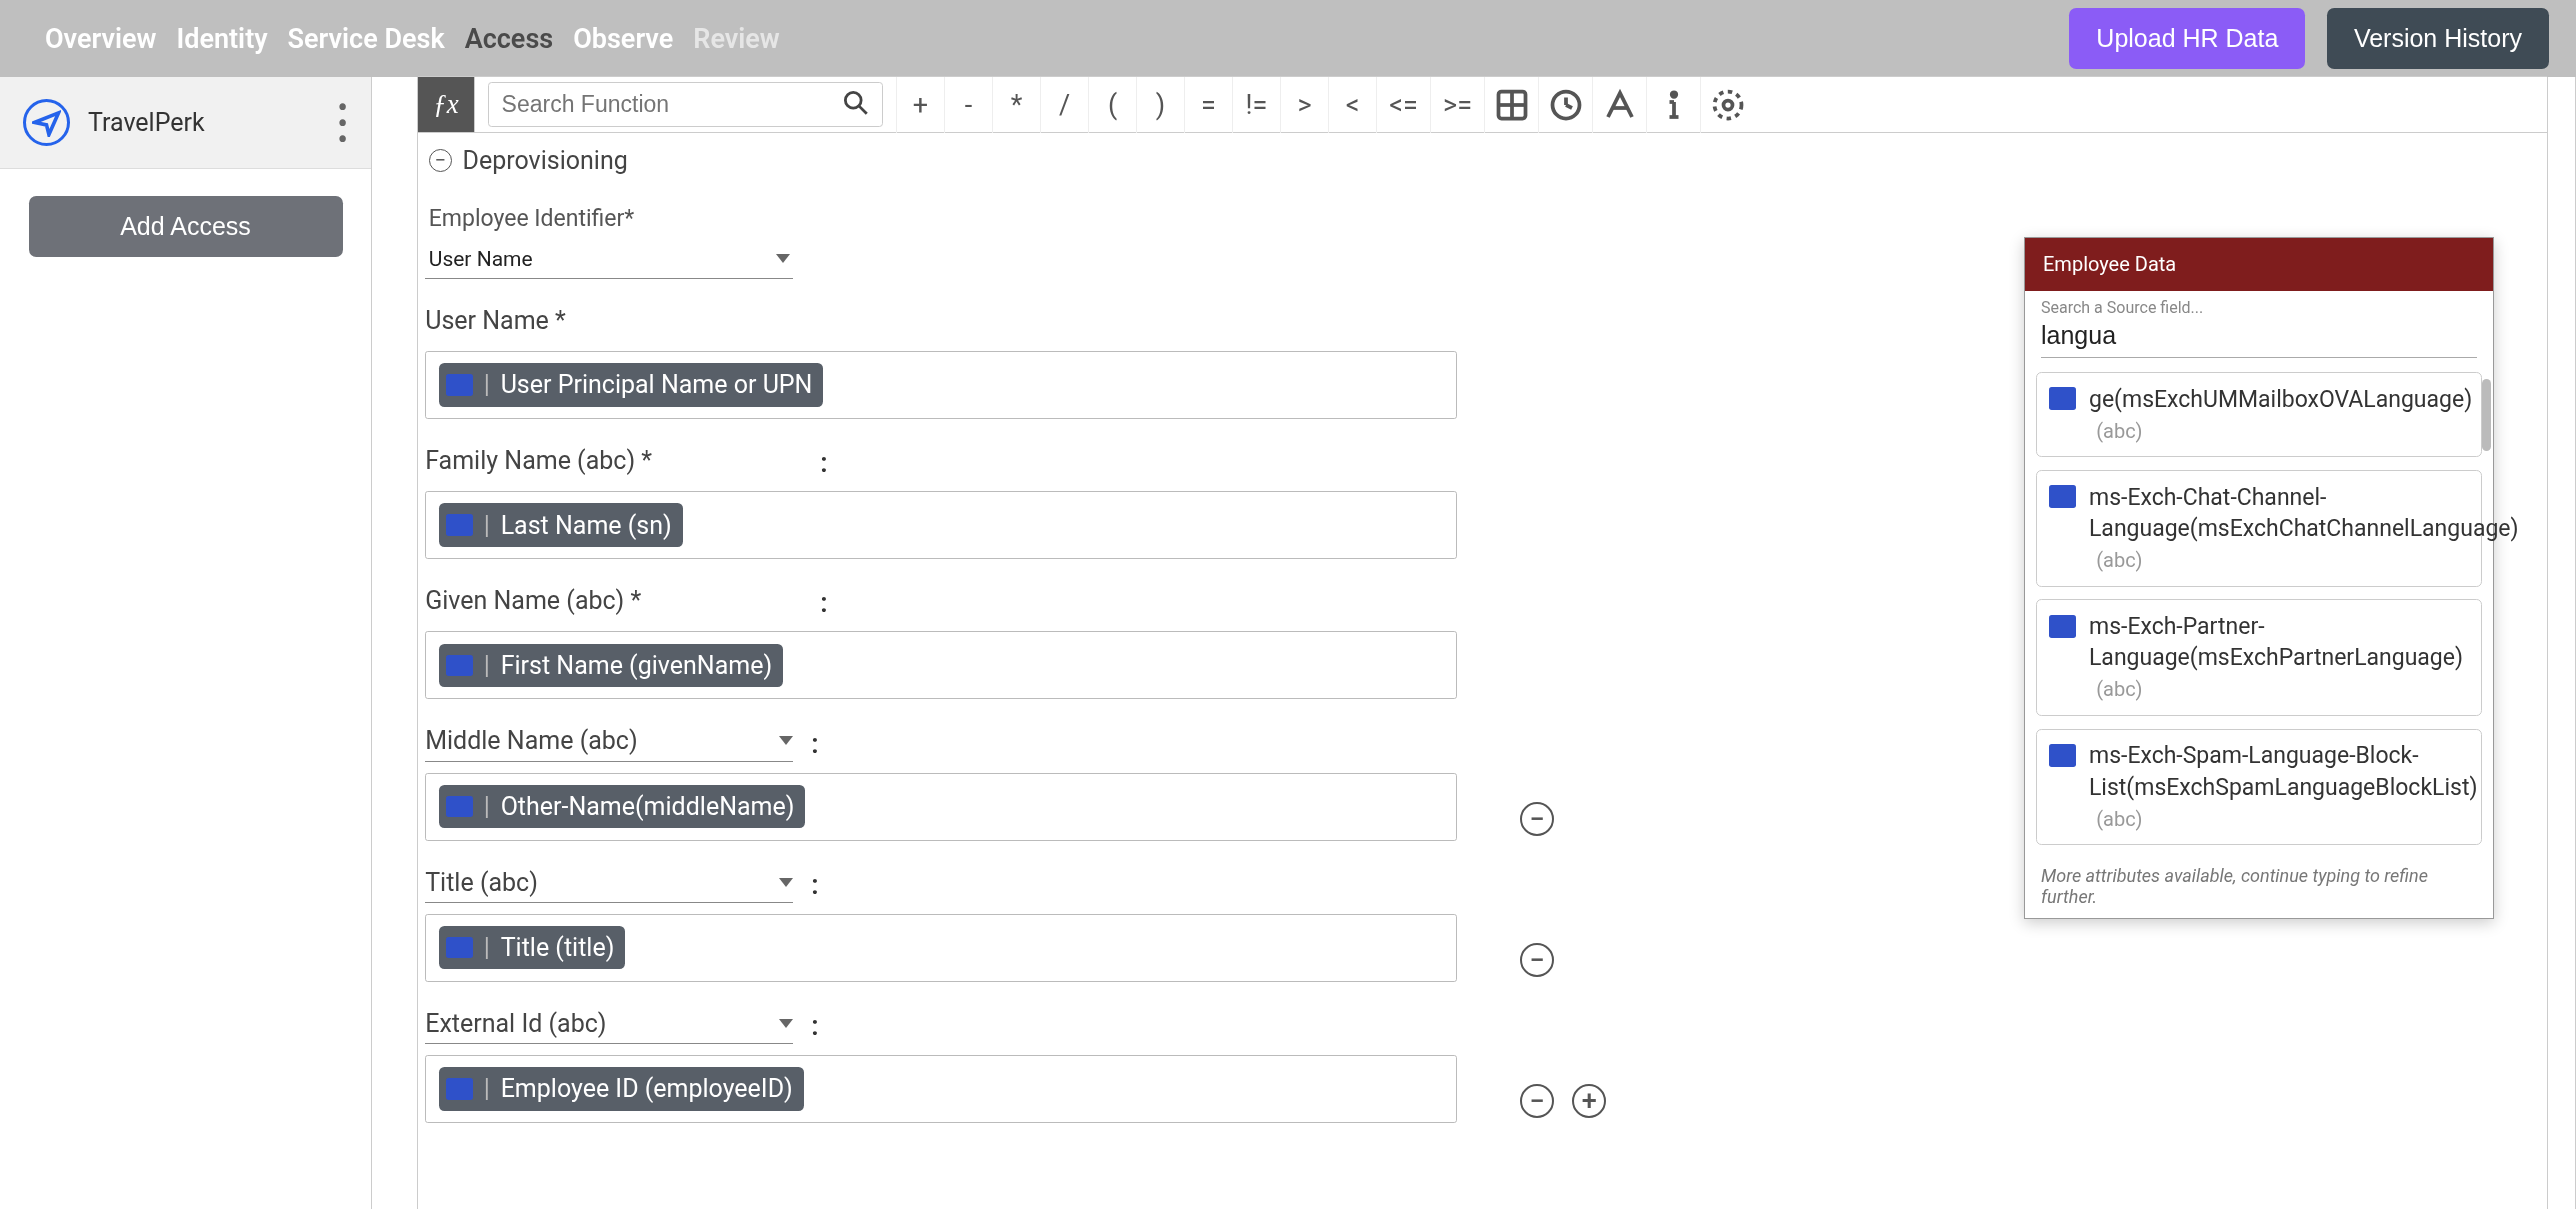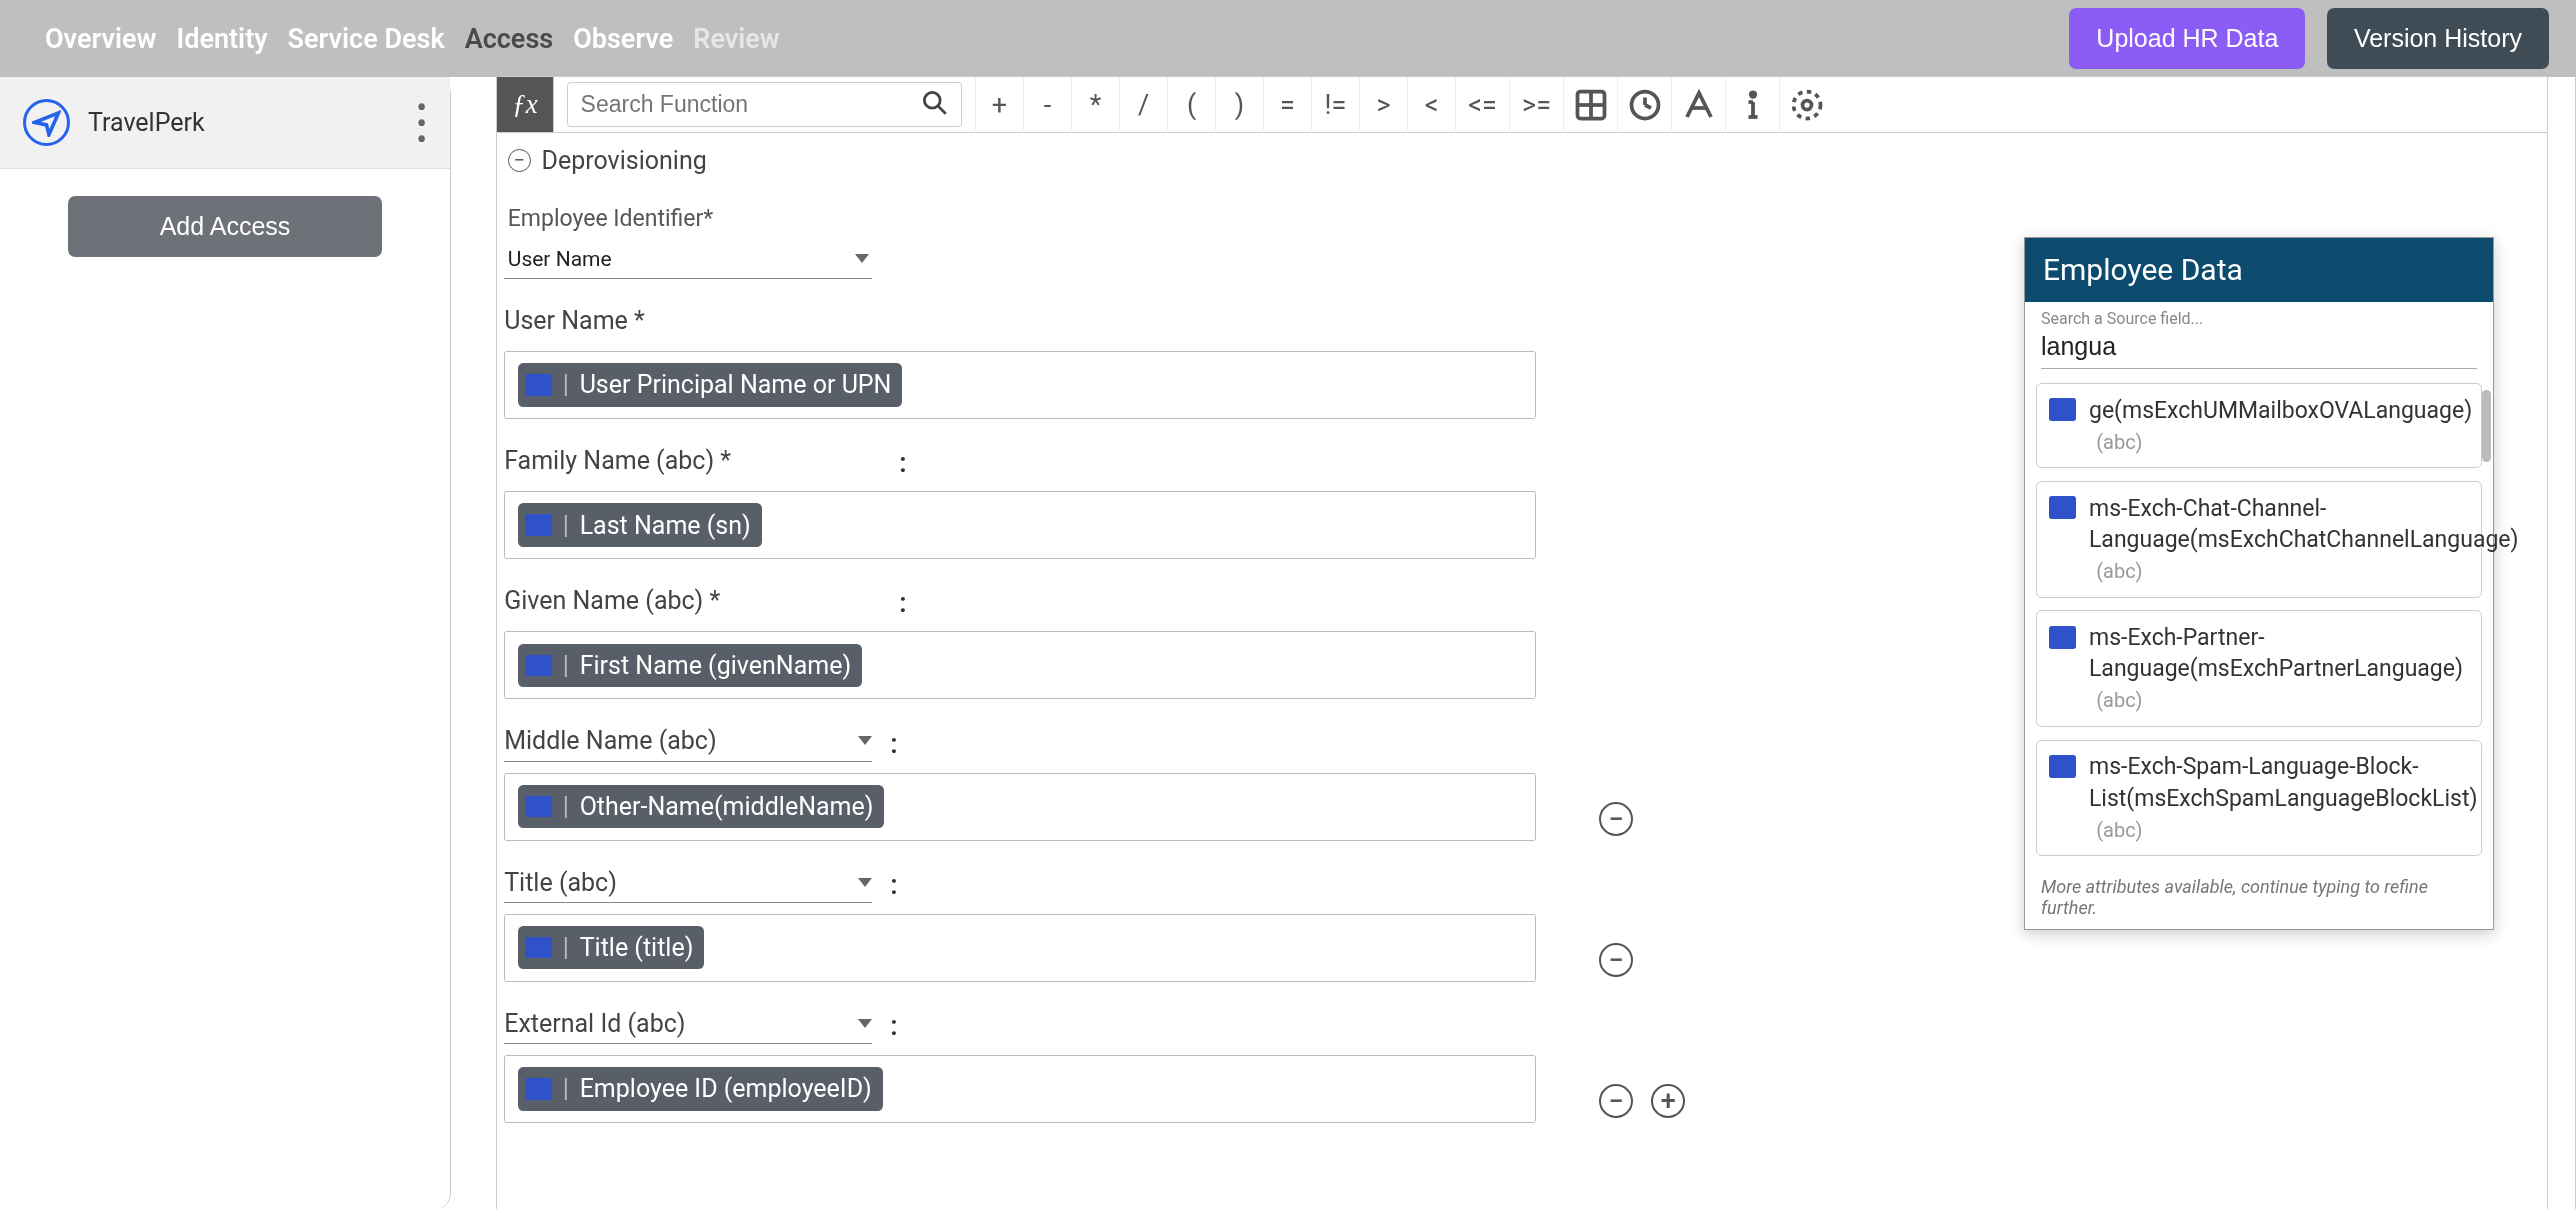--- a/index.html
+++ b/index.html
@@ -40,25 +40,24 @@
     cursor: pointer;
     color: #fff;
   }
   .btn-grey { background: #8b5cf6; }
   .btn-dark { background: #3f4b55; }
   .btn-mid  { background: #6e7178; width: 314px; }
 
   
   .body-row { display: flex; height: calc(100% - 77px); }
   .sidebar {
-    width: 451px;
+    width: 372px;
     border-right: 0.9px solid #ccc;
     display: flex;
     flex-direction: column;
-    border-radius: 17px;
   }
   .integration {
     display: flex;
     align-items: center;
     gap: 18px;
     padding: 21.5px 23px;
     background: #f1f1f1;
     border-bottom: 0.9px solid #ddd;
   }
   .integration-name { font-size: 25px; color: #333; flex:1; }
@@ -196,22 +195,22 @@
   .flyout{
     position:absolute;
     left: 2024px; top: 237px;
     width: 470px;
     border:0.9px solid #999;
     background:#fff;
     box-shadow:0 3.6px 14.4px rgba(0,0,0,.2);
     display:flex;flex-direction:column;
   }
   .flyout-head{
-    background:#0c4a6e;color:#fff;
-    padding:14.4px 18px;font-size:30px;
+    background:#7f1d1d;color:#fff;
+    padding:14.4px 18px;font-size:20px;
   }
   .flyout-search-label{
     font-size:16px;color:#888;padding:7.2px 16px 0 16px;
   }
   .flyout-search{
     border:none;border-bottom:0.9px solid #aaa;
     margin:0 16px 14px 16px;
     font-size:25px;padding:3.6px 0 7.2px 0;outline:none;color:#222;
     width:calc(100% - 32px);
   }

